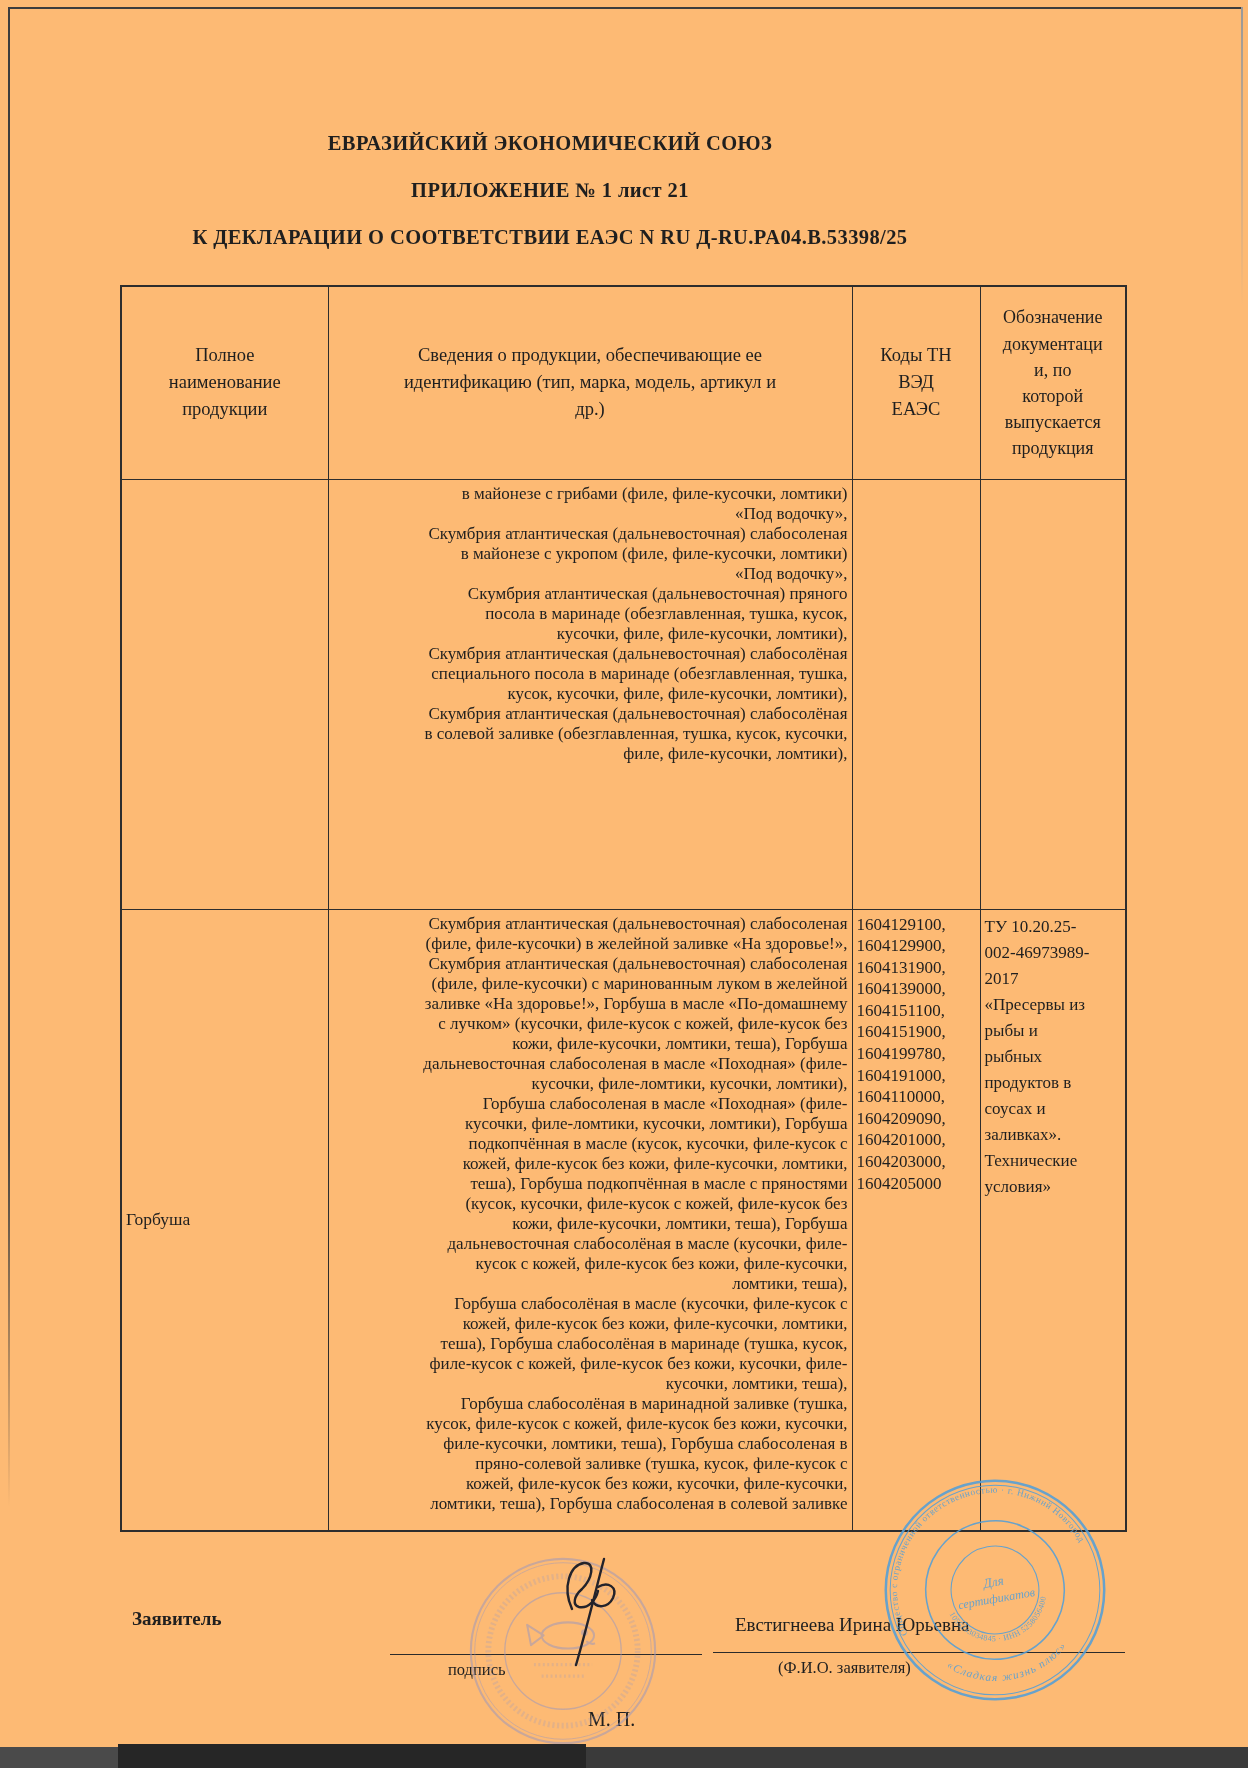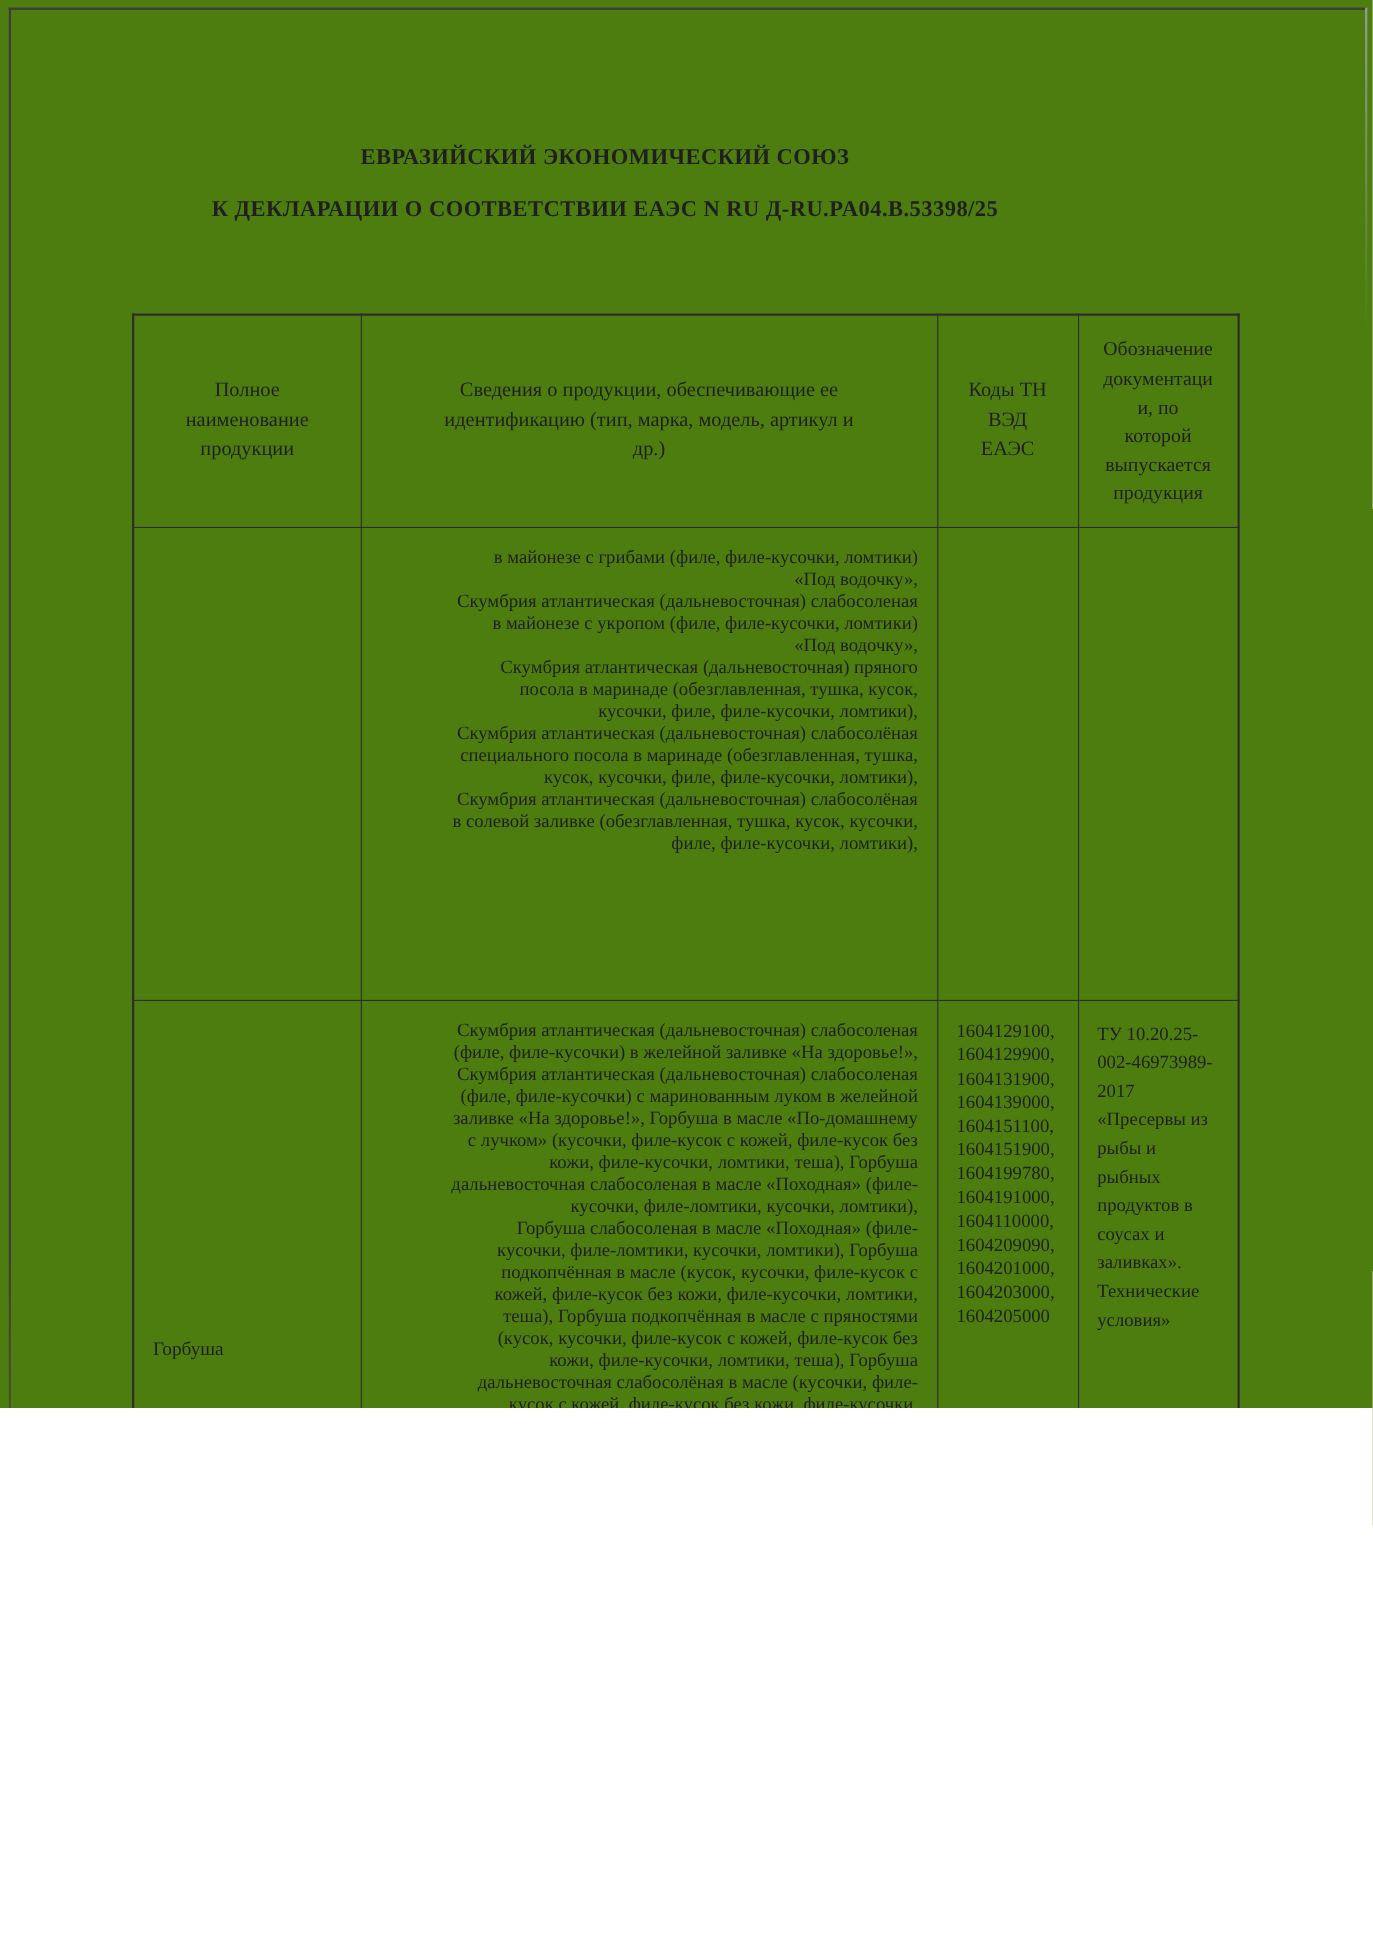--- a/index.html
+++ b/index.html
@@ -1,36 +1,36 @@
 <!DOCTYPE html>
 <html lang="ru"><head>
 <meta charset="utf-8">
 <style>
   html,body { margin:0; padding:0; background:#ffffff; }
   .page {
-    position:relative; width:1248px; height:1280px; overflow:hidden;
-    background:#4d7c0f; color:#1f1f1f;
+    position:relative; width:1248px; height:1768px; overflow:hidden;
+    background:#fdba74; color:#1f1f1f;
     font-family:"Liberation Serif","DejaVu Serif",serif;
   }
   
   .edge-top  { position:absolute; left:8px; right:6px; top:7px; height:2px; background:#3d3d3d; }
   .edge-left { position:absolute; left:8px; top:7px; width:2px; height:1500px;
                background:linear-gradient(#3d3d3d 75%, rgba(61,61,61,0)); }
   .edge-right{ position:absolute; right:5px; top:7px; width:2px; height:300px;
                background:linear-gradient(#9a9a9a, rgba(154,154,154,0)); }
   .scanbar-a { position:absolute; left:0; right:0; top:1747px; height:21px; background:#4a4a4a; }
   .scanbar-b { position:absolute; left:118px; top:1744px; width:468px; height:24px; background:#262626; }
   .scanbar-c { position:absolute; left:586px; right:0; top:1747px; height:21px; background:#3a3a3a; }
 
   .titles { position:absolute; left:0; top:132px; width:1100px; text-align:center; }
   .title  { font-weight:bold; font-size:20.5px; line-height:23px; margin:0 0 24px 0; letter-spacing:0.4px; }
 
   table.decl { position:absolute; left:120px; top:285px; width:1005px;
                border-collapse:collapse; table-layout:fixed; border:2px solid #2d2d2d; }
-  table.decl th, table.decl td { border:1.6px solid #2d2d2d; padding:17px; }
+  table.decl th, table.decl td { border:1.6px solid #2d2d2d; padding:4px; }
   table.decl thead tr { height:193px; }
   tr.r1 { height:430px; }
   tr.r2 { height:622px; }
   th { font-weight:normal; font-size:18.5px; line-height:1.48; text-align:center; vertical-align:middle; padding:2px; }
   th.h-doc { font-size:18px; line-height:1.45; }
   .multiline { white-space:pre-line; }
   td.c-details { font-size:17px; line-height:20px; vertical-align:top; padding:7px 6px 0 13px;text-align:right; }
   td.c-name    { font-size:17.5px; vertical-align:middle; text-align:left; padding-left:10px; }
   td.c-codes   { font-size:17px; line-height:21.6px; vertical-align:top; padding:7px 0 0 10px; }
   td.c-doc     { font-size:17px; line-height:26px; vertical-align:top; padding:7px 4px 0 10px;margin-top:16px; }
@@ -52,20 +52,21 @@
 <body>
 
 <div class="page">
 
   <div class="edge-top"></div>
   <div class="edge-left"></div>
   <div class="edge-right"></div>
 
   <header class="titles">
     <div class="title">ЕВРАЗИЙСКИЙ ЭКОНОМИЧЕСКИЙ СОЮЗ</div>
+    <div class="title">ПРИЛОЖЕНИЕ № 1 лист 21</div>
     <div class="title">К ДЕКЛАРАЦИИ О СООТВЕТСТВИИ ЕАЭС N RU Д-RU.PA04.B.53398/25</div>
   </header>
 
   <table class="decl">
     <colgroup>
       <col style="width:207px">
         <col style="width:524px">
         <col style="width:128px">
         <col style="width:146px">
     </colgroup>

